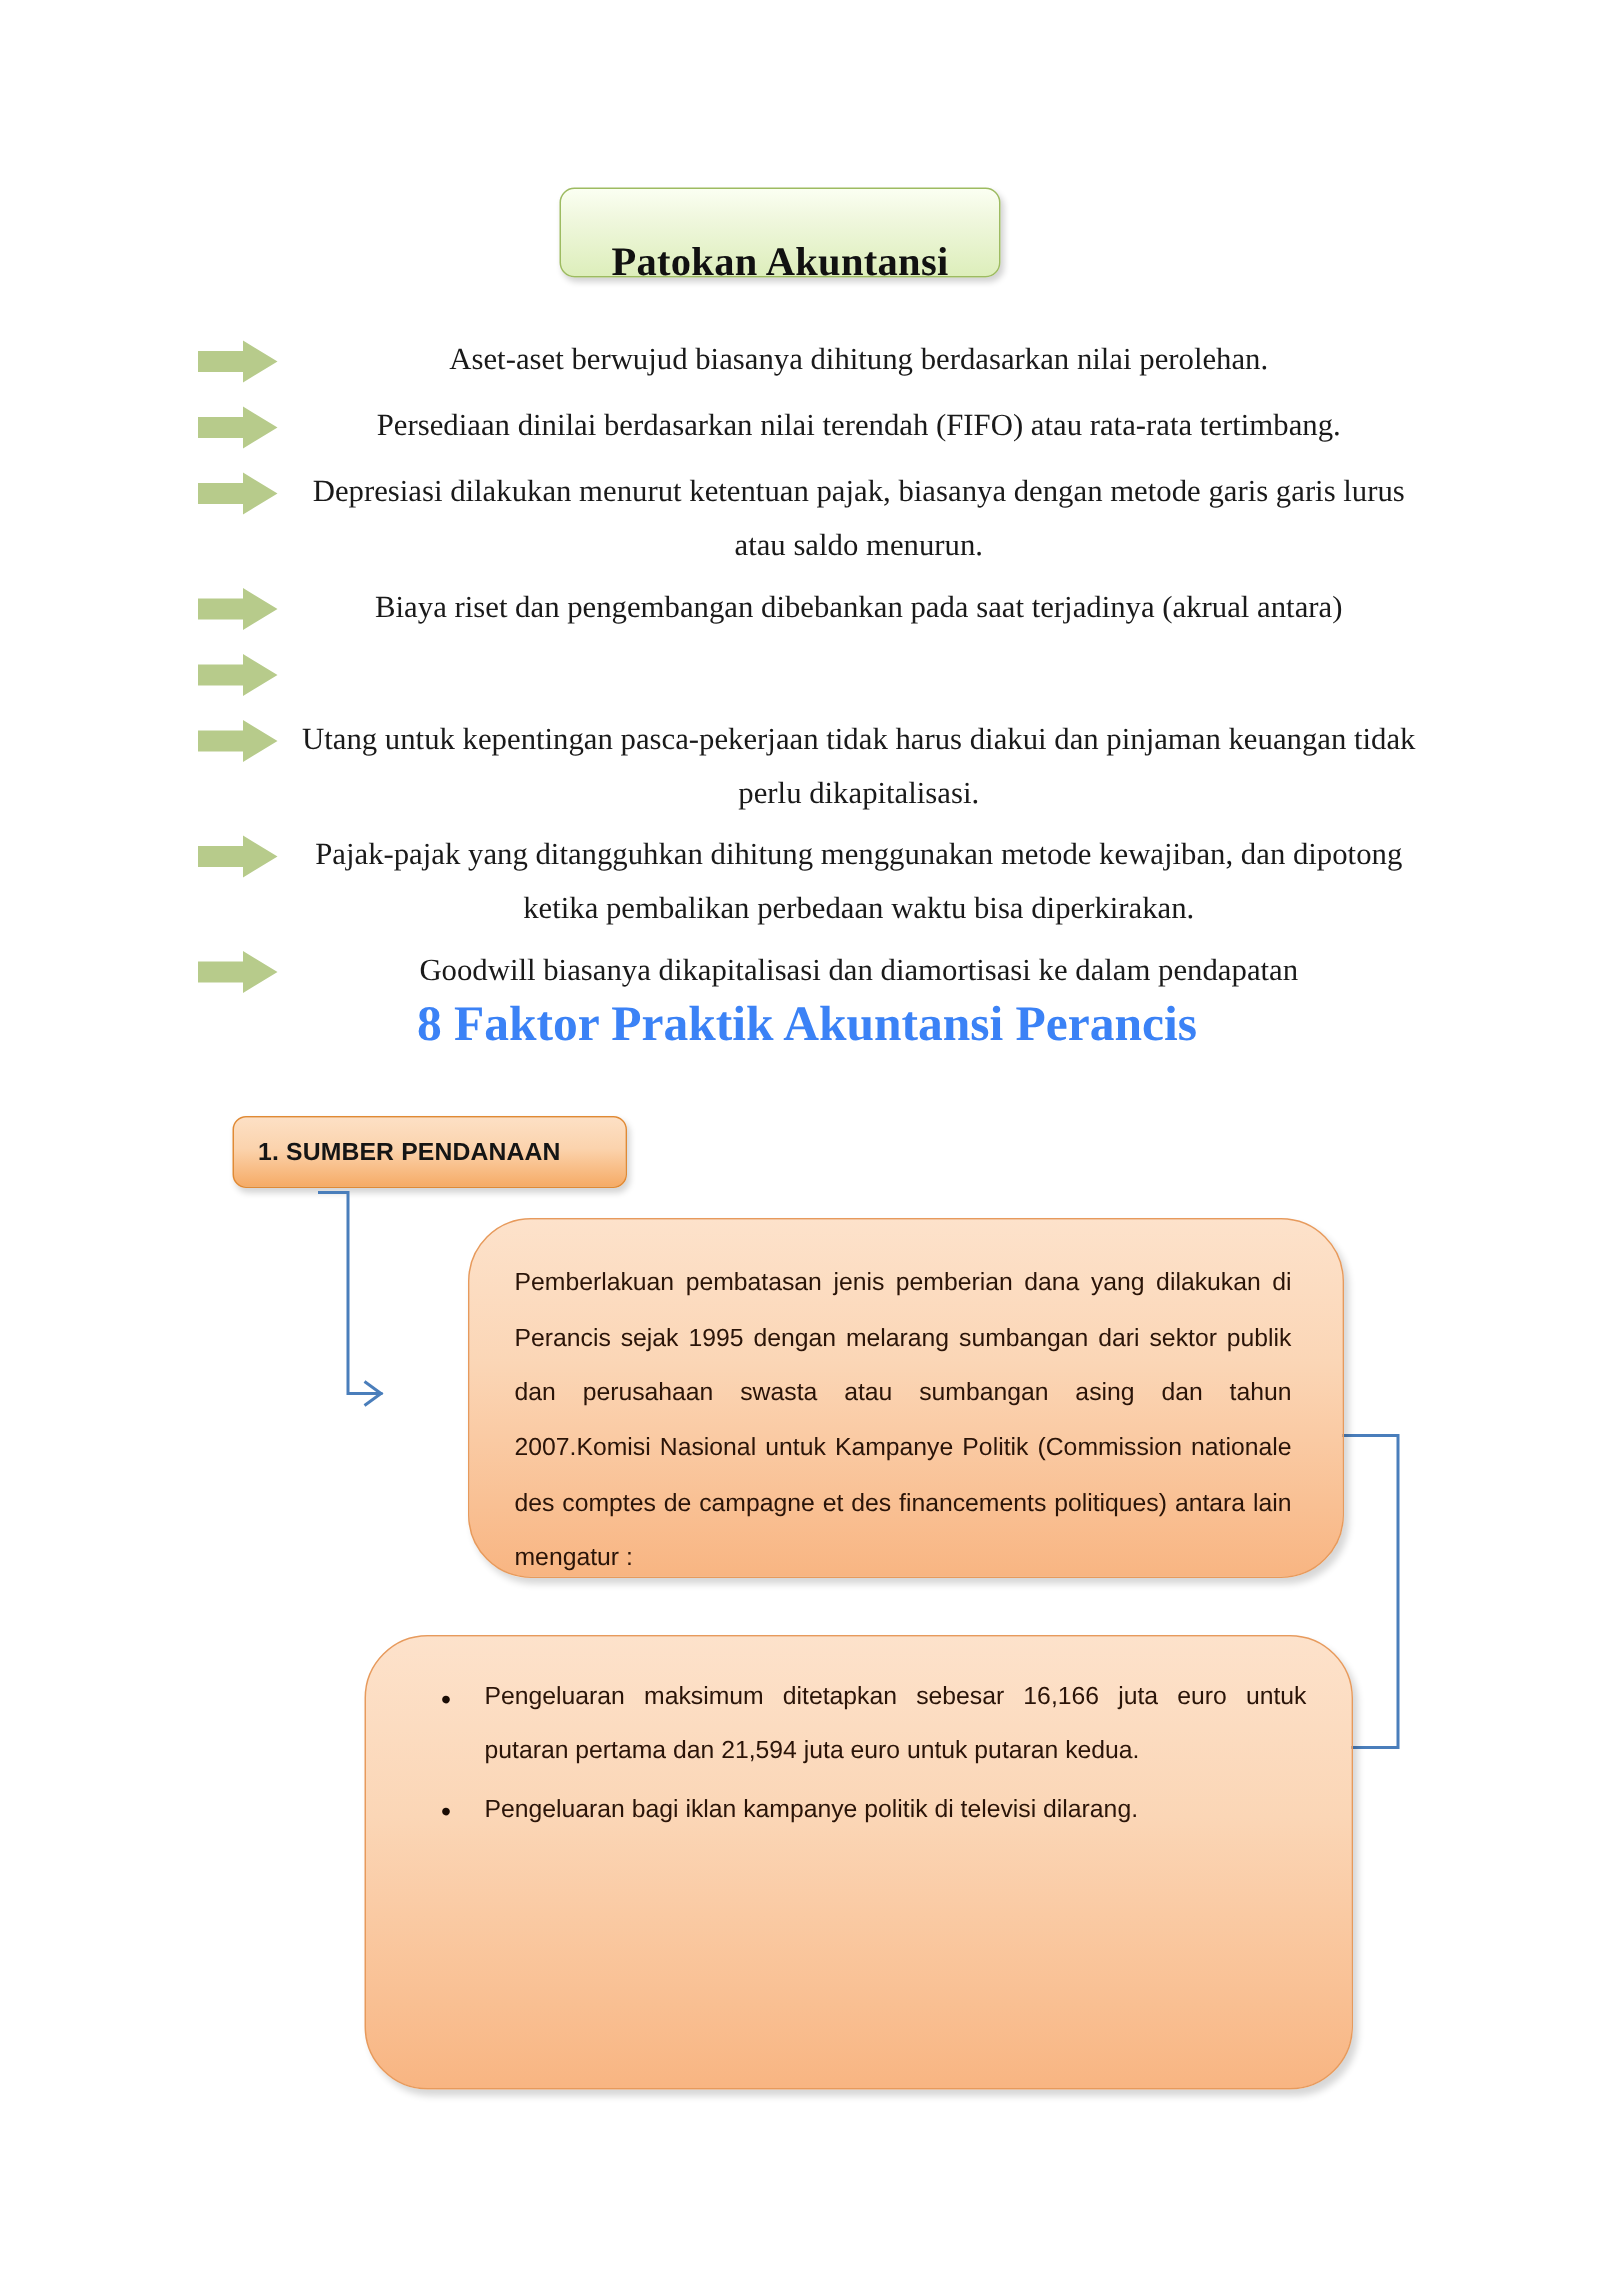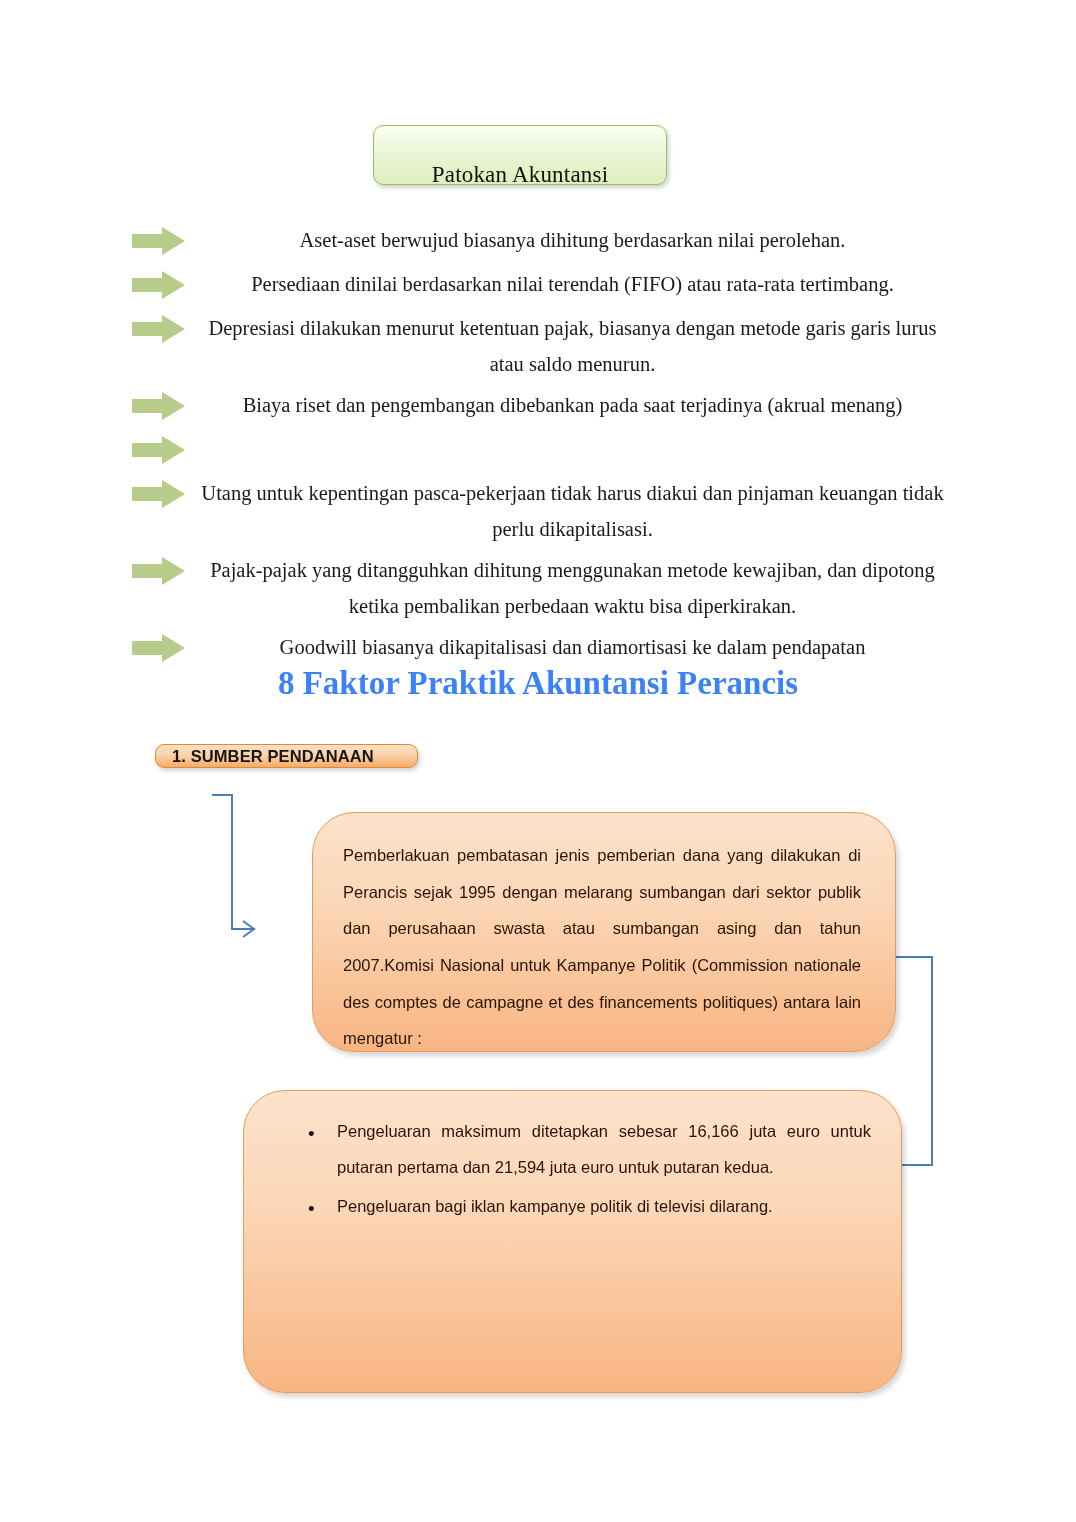--- a/index.html
+++ b/index.html
@@ -26,22 +26,22 @@
     border: 1.5px solid #9dbb61;
     border-radius: 10px;
     background: linear-gradient(to bottom, #fbfff2 0%, #f1f8e0 30%, #ddeebb 100%);
     box-shadow: 2px 3px 4px rgba(0,0,0,0.18);
     display: flex;
     align-items: center;
     justify-content: center;
   }
   .title-box-text {
     font-family: "Liberation Serif", serif;
-    font-weight: normal;
-    font-size: 23px;
+    font-weight: bold;
+    font-size: 27px;
     color: #111111;
     letter-spacing: 0.2px;
     margin-top: 39px;
   }
 
   
   .bullet-list {
     position: absolute;
     left: 132px;
     top: 222px;
@@ -81,21 +81,21 @@
     font-size: 33px;
     color: #3b82f6;
   }
 
   
   .label-chip {
     position: absolute;
     left: 155px;
     top: 744px;
     width: 263px;
-    height: 24px;
+    height: 48px;
     box-sizing: border-box;
     border: 1.4px solid #e08a35;
     border-radius: 9px;
     background: linear-gradient(to bottom, #fde0c5 0%, #fbd3ad 45%, #f6ab66 100%);
     box-shadow: 2px 3px 4px rgba(0,0,0,0.17);
     display: flex;
     align-items: center;
     text-align: center;
   }
   .label-chip-text {
@@ -122,21 +122,21 @@
     top: 812px;
     width: 584px;
     height: 240px;
     padding: 24px 34px 18px 30px;
   }
   .panel-b {
     left: 195px;
     top: 1090px;
     width: 659px;
     height: 303px;
-    padding: 22px 30px 18px 30px;
+    padding: 22px 30px 18px 16px;
   }
   .panel-text {
     font-family: "Liberation Sans", sans-serif;
     font-size: 16.5px;
     line-height: 2.22;
     color: #2a1408;
     text-align: justify;
     text-justify: inter-word;
     margin: 0;
   }
@@ -212,21 +212,21 @@
     </span>
     <span class="bullet-text">Depresiasi dilakukan menurut ketentuan pajak, biasanya dengan metode garis garis lurus atau saldo menurun.</span>
   </div>
 
   <div class="bullet-row">
     <span class="arrow-bullet">
       <svg width="54" height="30" viewBox="0 0 54 30" xmlns="http://www.w3.org/2000/svg">
         <polygon points="0,8 30,8 30,1 53,15 30,29 30,22 0,22" fill="#b7cb8b"></polygon>
       </svg>
     </span>
-    <span class="bullet-text">Biaya riset dan pengembangan dibebankan pada saat terjadinya (akrual menang)</span>
+    <span class="bullet-text">Biaya riset dan pengembangan dibebankan pada saat terjadinya (akrual antara)</span>
   </div>
 
   <div class="bullet-row">
     <span class="arrow-bullet">
       <svg width="54" height="30" viewBox="0 0 54 30" xmlns="http://www.w3.org/2000/svg">
         <polygon points="0,8 30,8 30,1 53,15 30,29 30,22 0,22" fill="#b7cb8b"></polygon>
       </svg>
     </span>
   </div>
 

